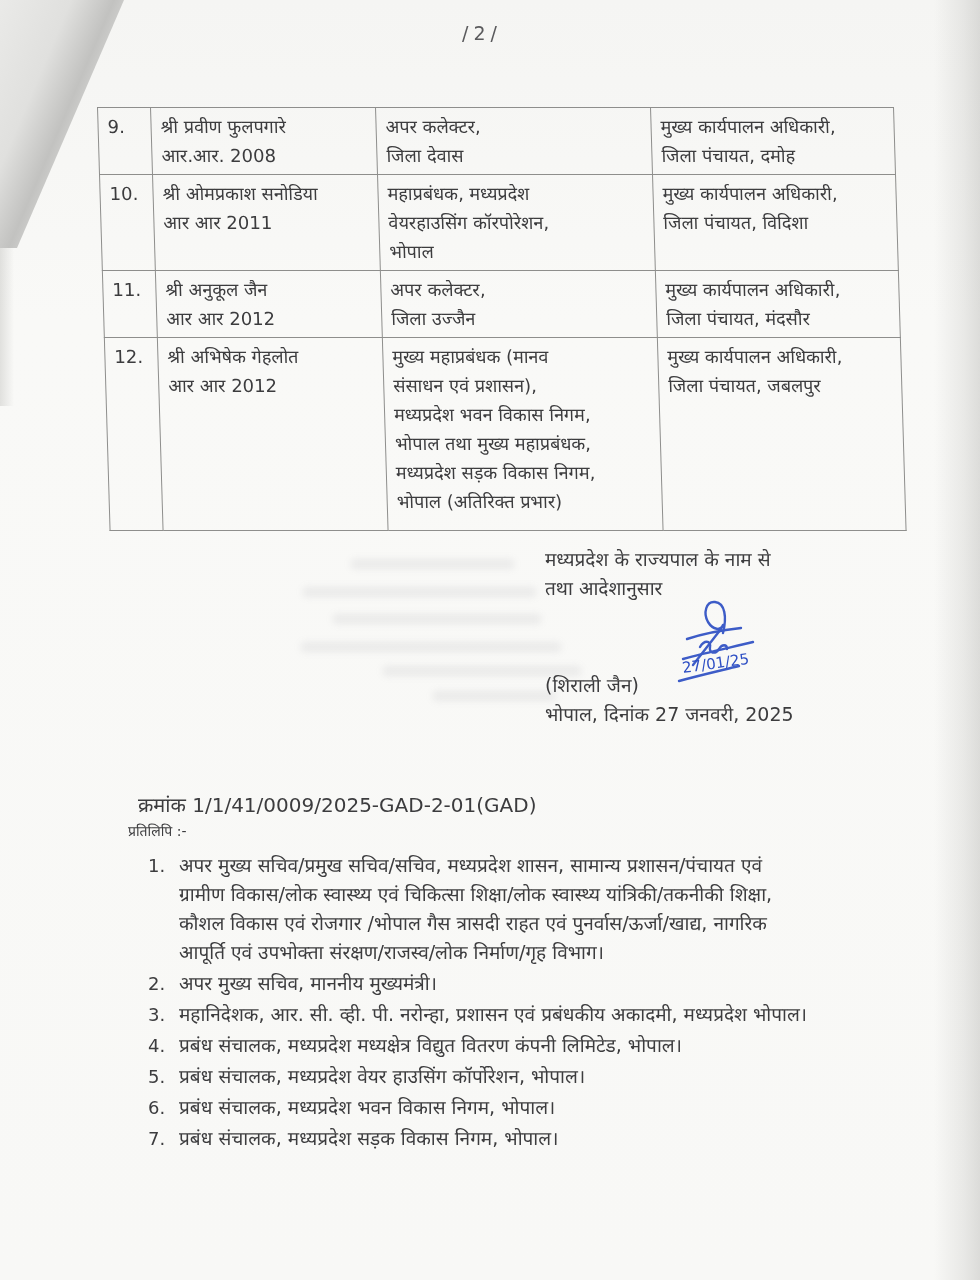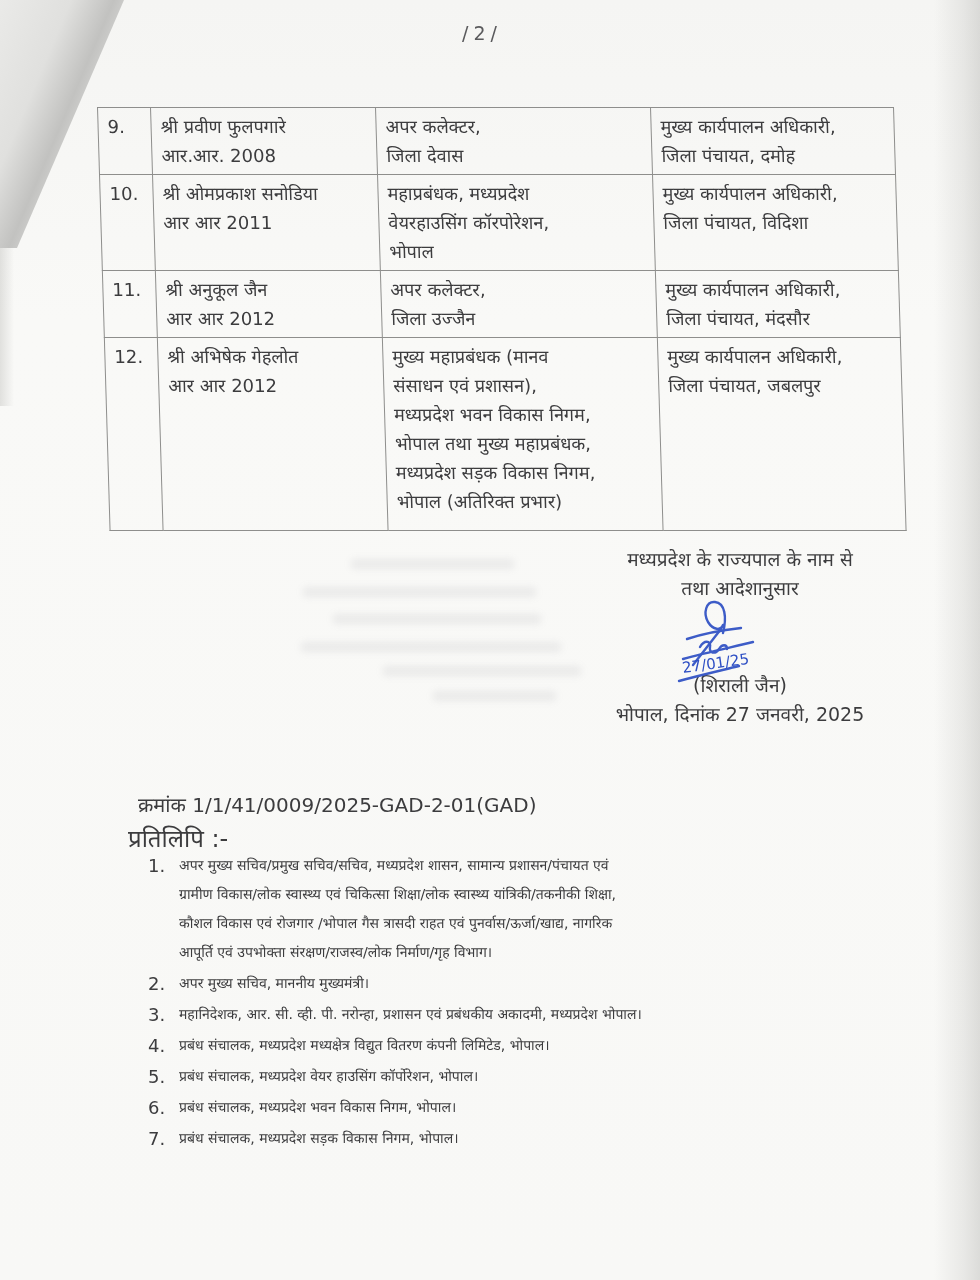--- a/index.html
+++ b/index.html
@@ -50,31 +50,31 @@
     vertical-align:top;
     padding:4px 9px 4px 9px;
     font-size:18px;line-height:29px;
     white-space:pre-line;
   }
   td.c-sno{padding-left:7px;}
   tr.r1{height:62px;} tr.r2{height:93px;} tr.r3{height:67px;} tr.r4{height:193px;}
   
   .closing{
     position:absolute;left:545px;top:545px;width:390px;
-    text-align:center;font-size:19px;line-height:29px;z-index:3;
+    text-align:left;font-size:19px;line-height:29px;z-index:3;
   }
   .closing .spacer{height:68px;}
   .signature-wrap{position:absolute;left:108px;top:52px;width:140px;height:96px;z-index:5;}
   
   .ref-number{position:absolute;left:138px;top:791px;font-size:20px;z-index:3;}
-  .copy-label{position:absolute;left:128px;top:821px;font-size:24px;z-index:3;}
+  .copy-label{position:absolute;left:128px;top:821px;font-size:14px;z-index:3;}
   .dist{position:absolute;left:148px;top:851px;width:792px;z-index:3;}
   .dist-item{display:flex;align-items:flex-start;margin-bottom:2px;}
   .dist-item .no{width:26px;flex:0 0 26px;font-size:18px;line-height:29px;}
-  .dist-item .txt{flex:1;font-size:14px;line-height:29px;white-space:pre-line;padding-left:5px;}
+  .dist-item .txt{flex:1;font-size:19px;line-height:29px;white-space:pre-line;padding-left:5px;}
 </style>
 </head>
 <body>
 
 <div class="page">
 
   <div class="corner-fold"></div>
   <div class="edge-right"></div>
   <div class="edge-bottom-left"></div>
   <div class="smudge" style="left:350px;top:558px;width:165px;"></div>

